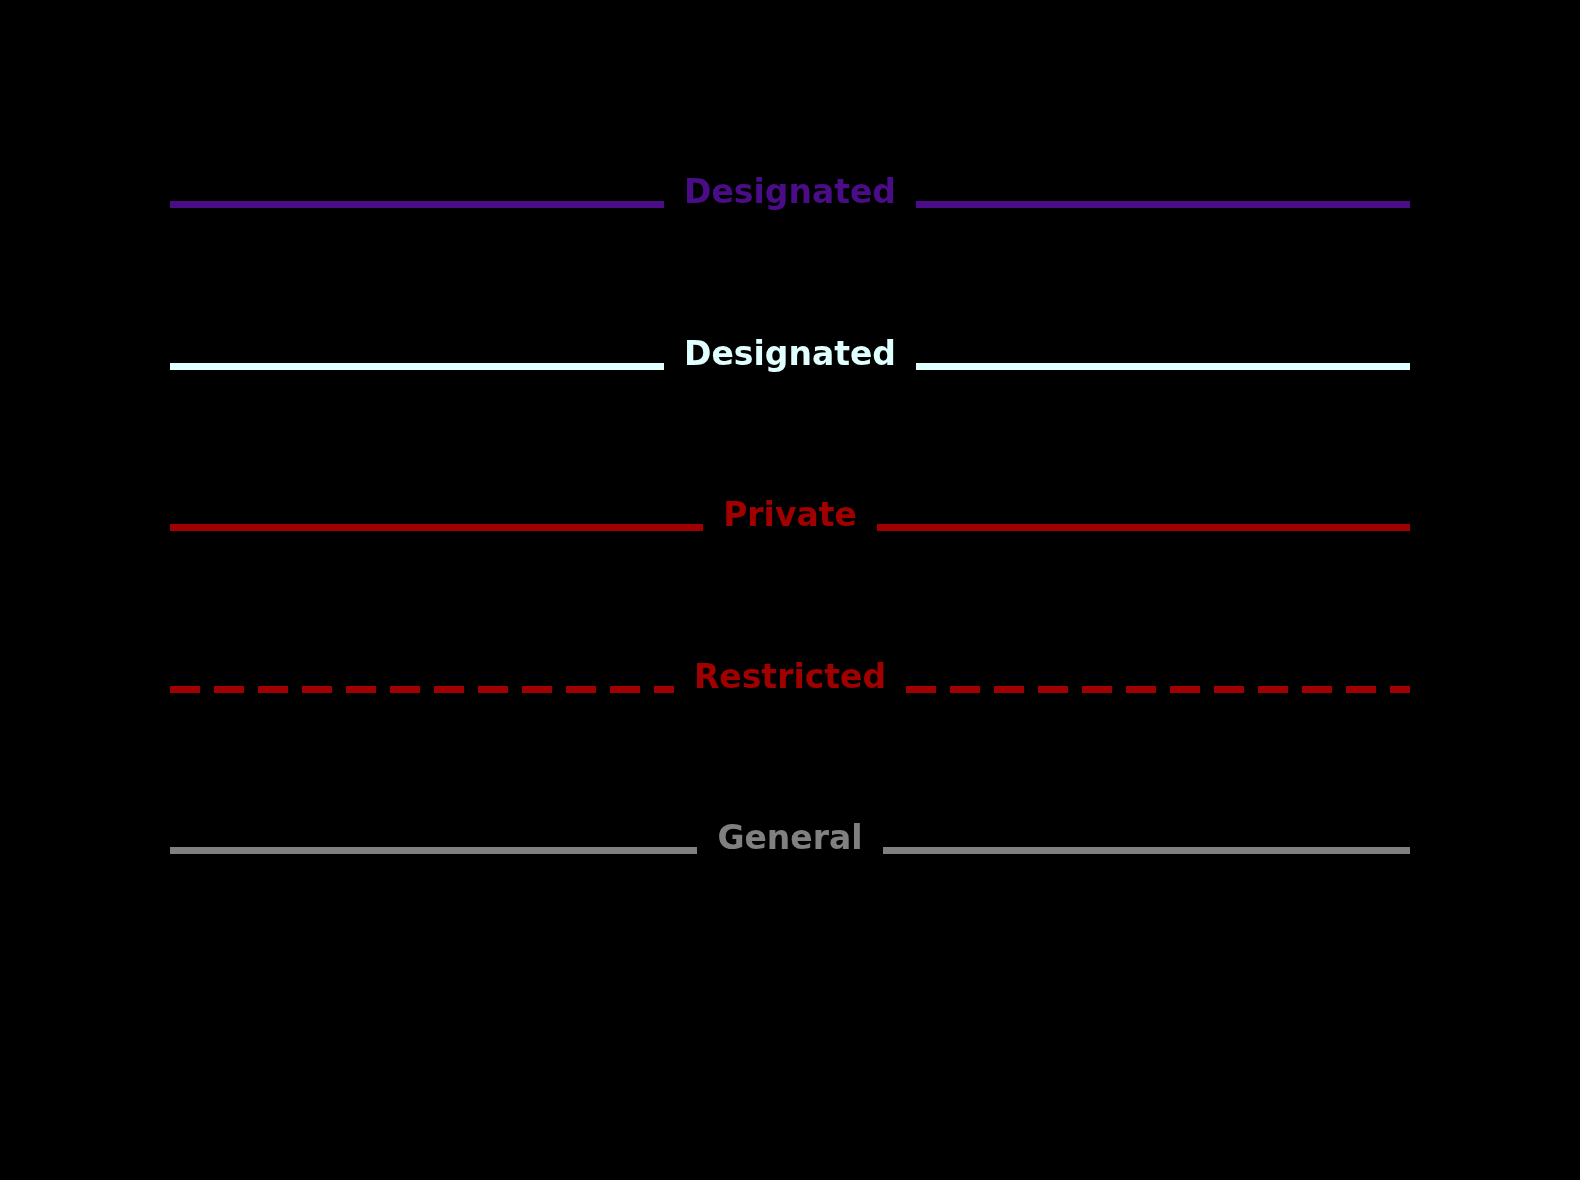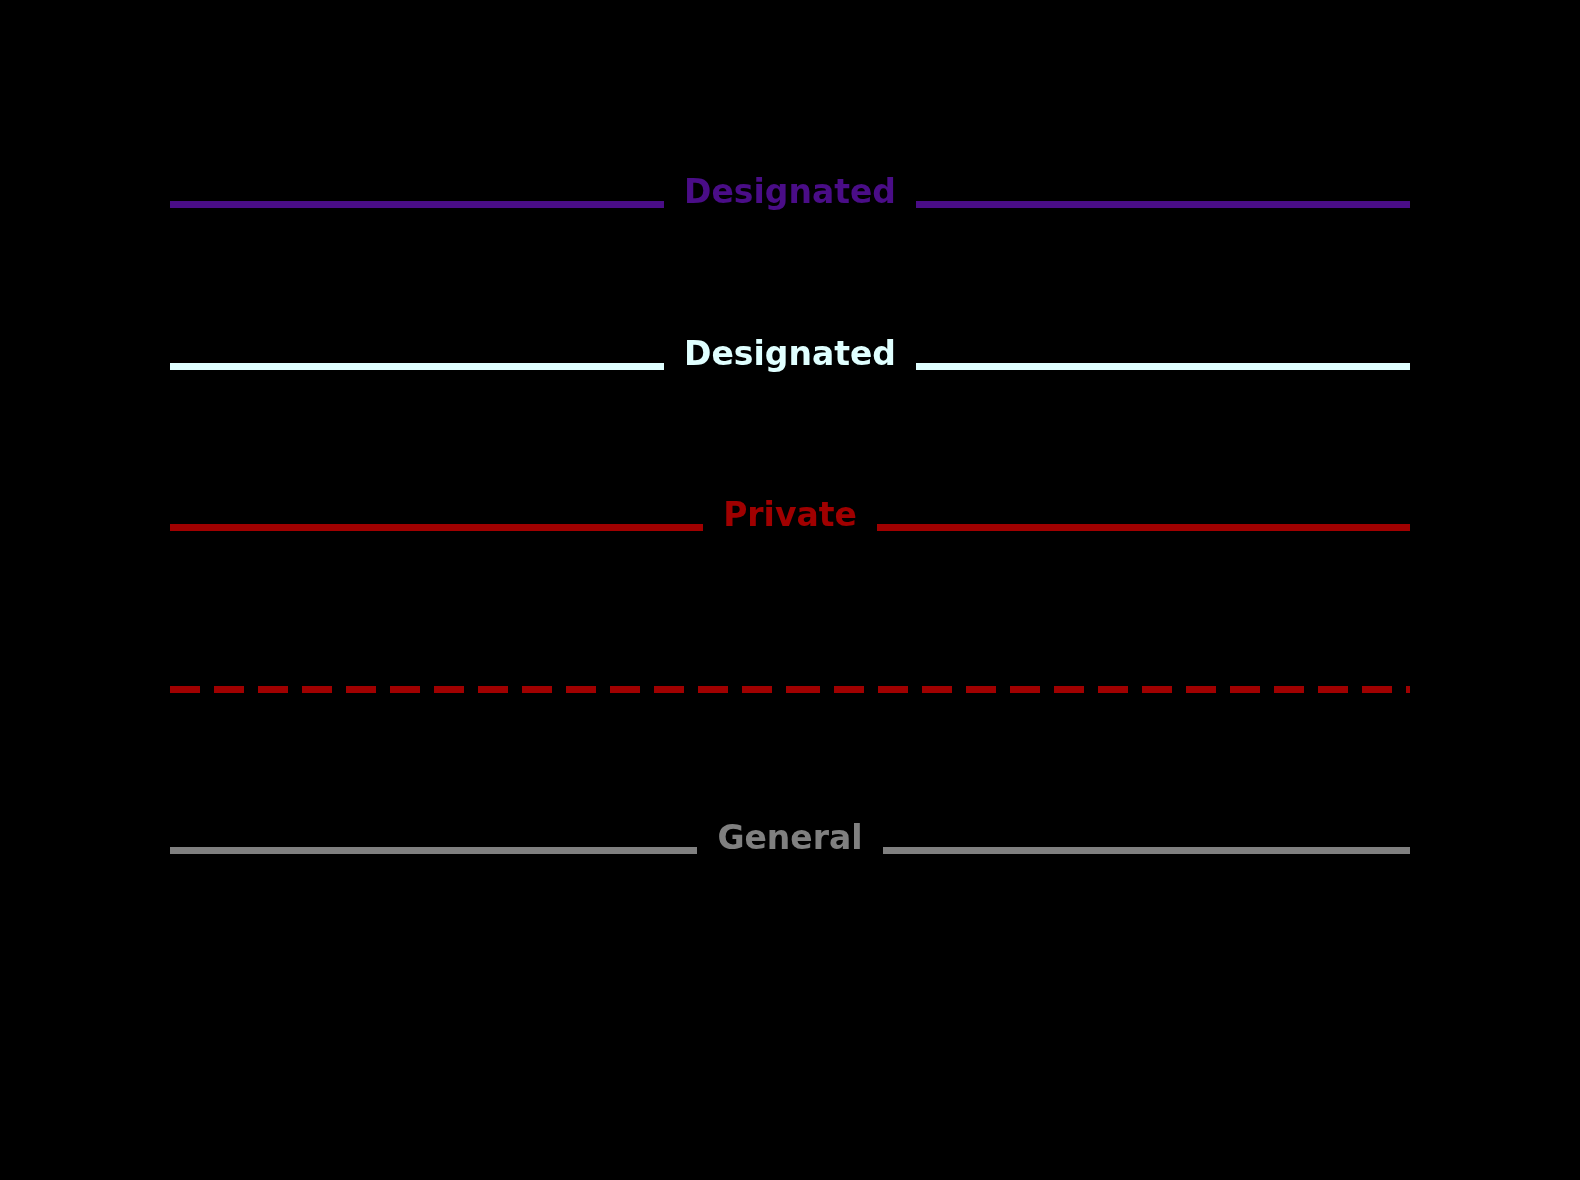--- a/index.html
+++ b/index.html
@@ -79,20 +79,21 @@
   </div>
 
   <div class="legend-row" style="--c: #A00000;">
     <span class="line-sample"></span>
     <span class="legend-label">Private</span>
     <span class="line-sample"></span>
   </div>
 
   <div class="legend-row dashed" style="--c: #A00000;">
     <span class="line-sample"></span>
+    <span class="legend-label">Restricted</span>
     <span class="line-sample"></span>
   </div>
 
 
   <div class="legend-row" style="--c: #808080;">
     <span class="line-sample"></span>
     <span class="legend-label">General</span>
     <span class="line-sample"></span>
   </div>
 

